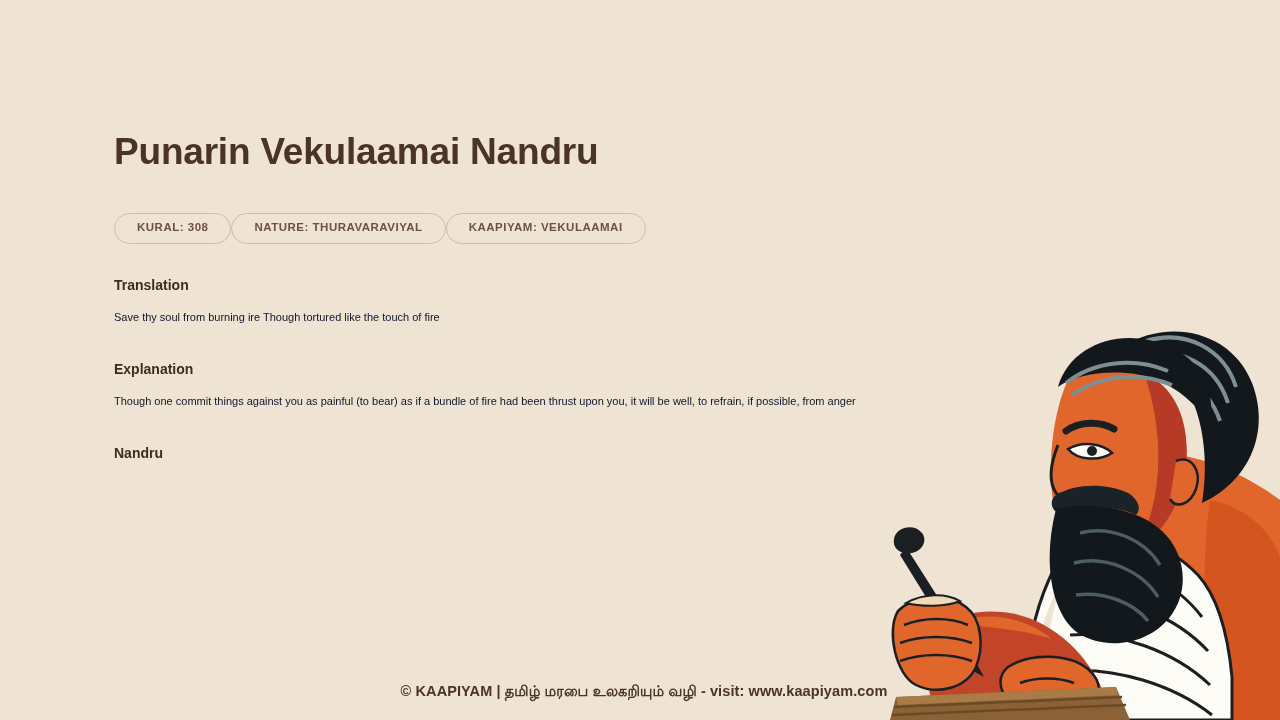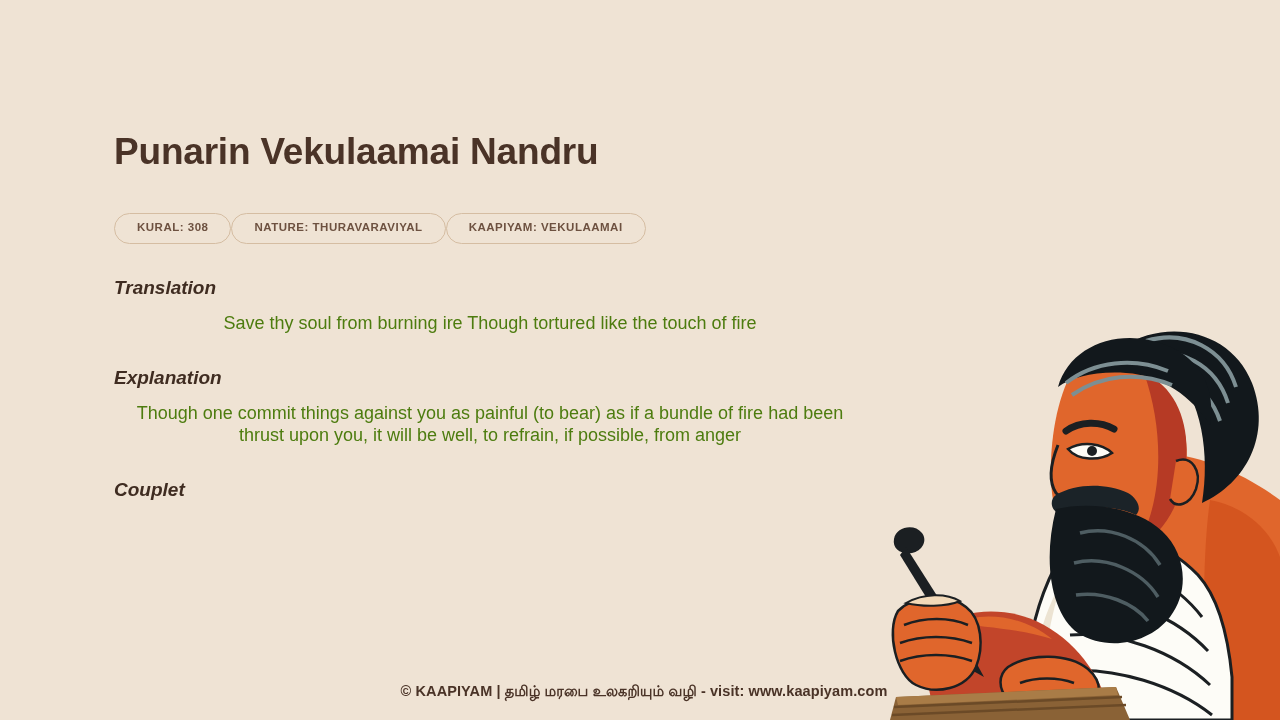--- a/index.html
+++ b/index.html
@@ -54,32 +54,30 @@
     letter-spacing:0.5px;
     color:#6d5140;
     background:transparent;
     white-space:nowrap;
     line-height:1;
   }
 
   .section { margin-top:33px; }
   .section:first-of-type { margin-top:38px; }
   .section-heading {
-    font-size:19px;
+    font-size:14px;
     font-weight:bold;
     color:#3f2c21;
     margin-bottom:13px;
-    font-style:italic;
   }
   .section-body {
-    font-size:18px;
+    font-size:11px;
     line-height:22px;
-    color:#4d7c0f;
+    color:#0f172a;
     max-width:752px;
-    text-align:center;
   }
 
   .footer {
     position:absolute;
     left:8px; right:0;
     bottom:19px;
     text-align:center;
     font-size:14.5px;
     font-weight:bold;
     color:#4a3327;
@@ -191,20 +189,20 @@
       <div class="section-heading">Translation</div>
       <div class="section-body">Save thy soul from burning ire Though tortured like the touch of fire</div>
     </div>
 
     <div class="section">
       <div class="section-heading">Explanation</div>
       <div class="section-body">Though one commit things against you as painful (to bear) as if a bundle of fire had been thrust upon you, it will be well, to refrain, if possible, from anger</div>
     </div>
 
     <div class="section">
-      <div class="section-heading">Couplet</div>
+      <div class="section-heading">Nandru</div>
     </div>
 
   </div>
 
   <div class="footer">© KAAPIYAM | தமிழ் மரபை உலகறியும் வழி - visit: www.kaapiyam.com</div>
 
 </div>
 
 </body></html>

